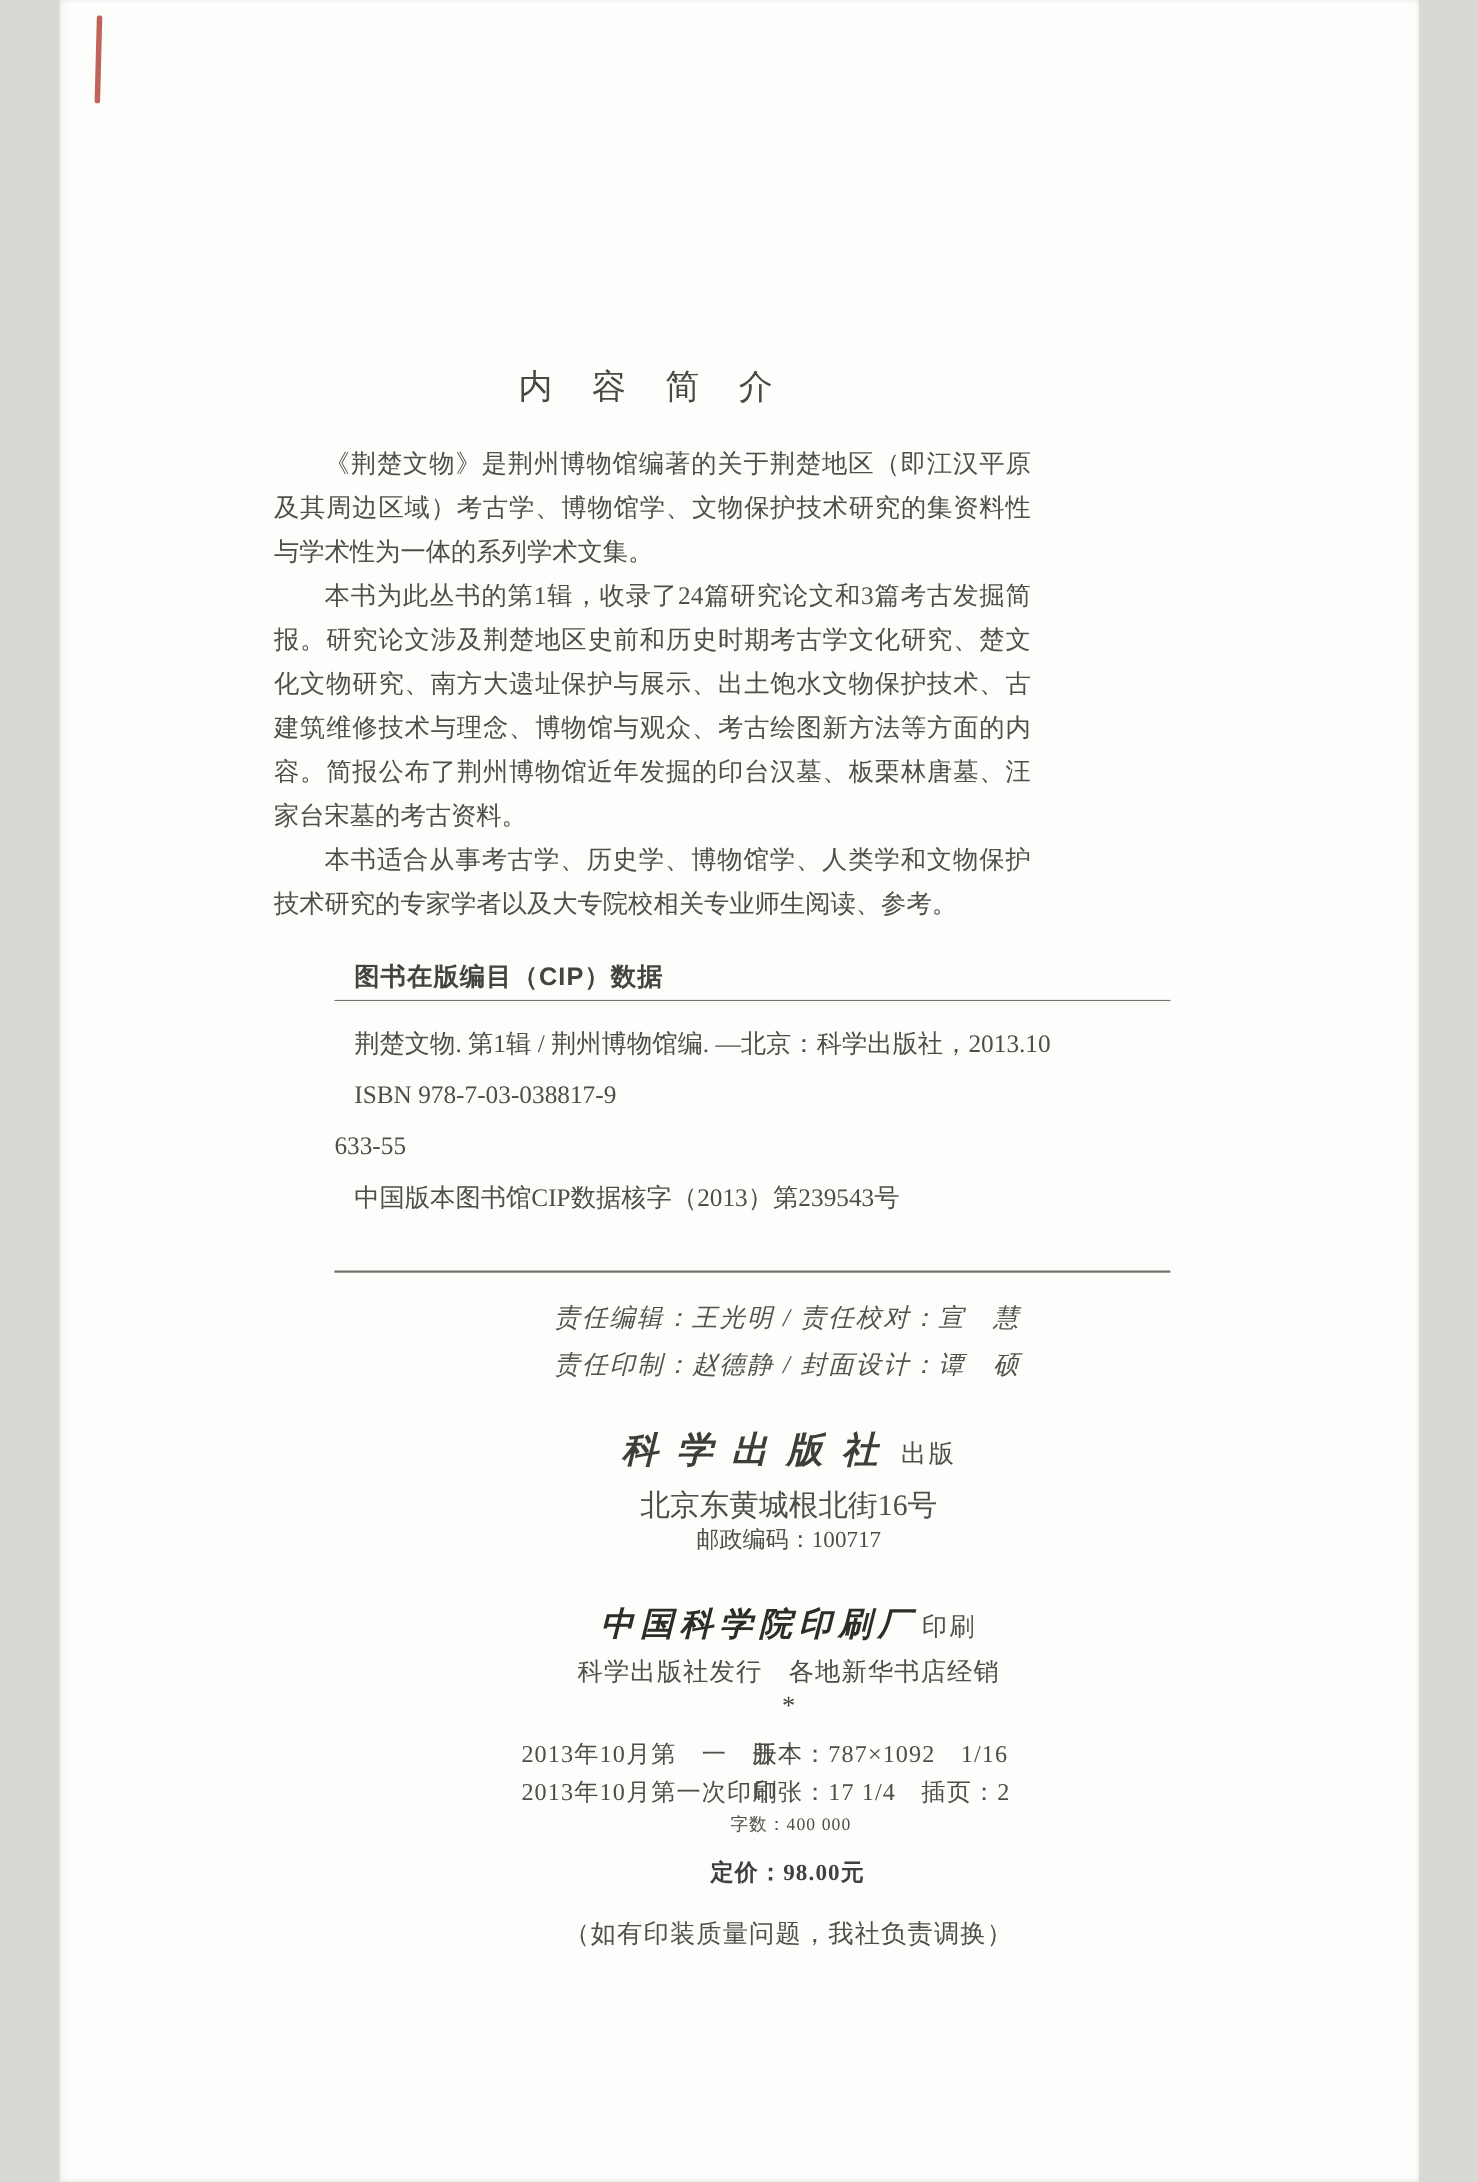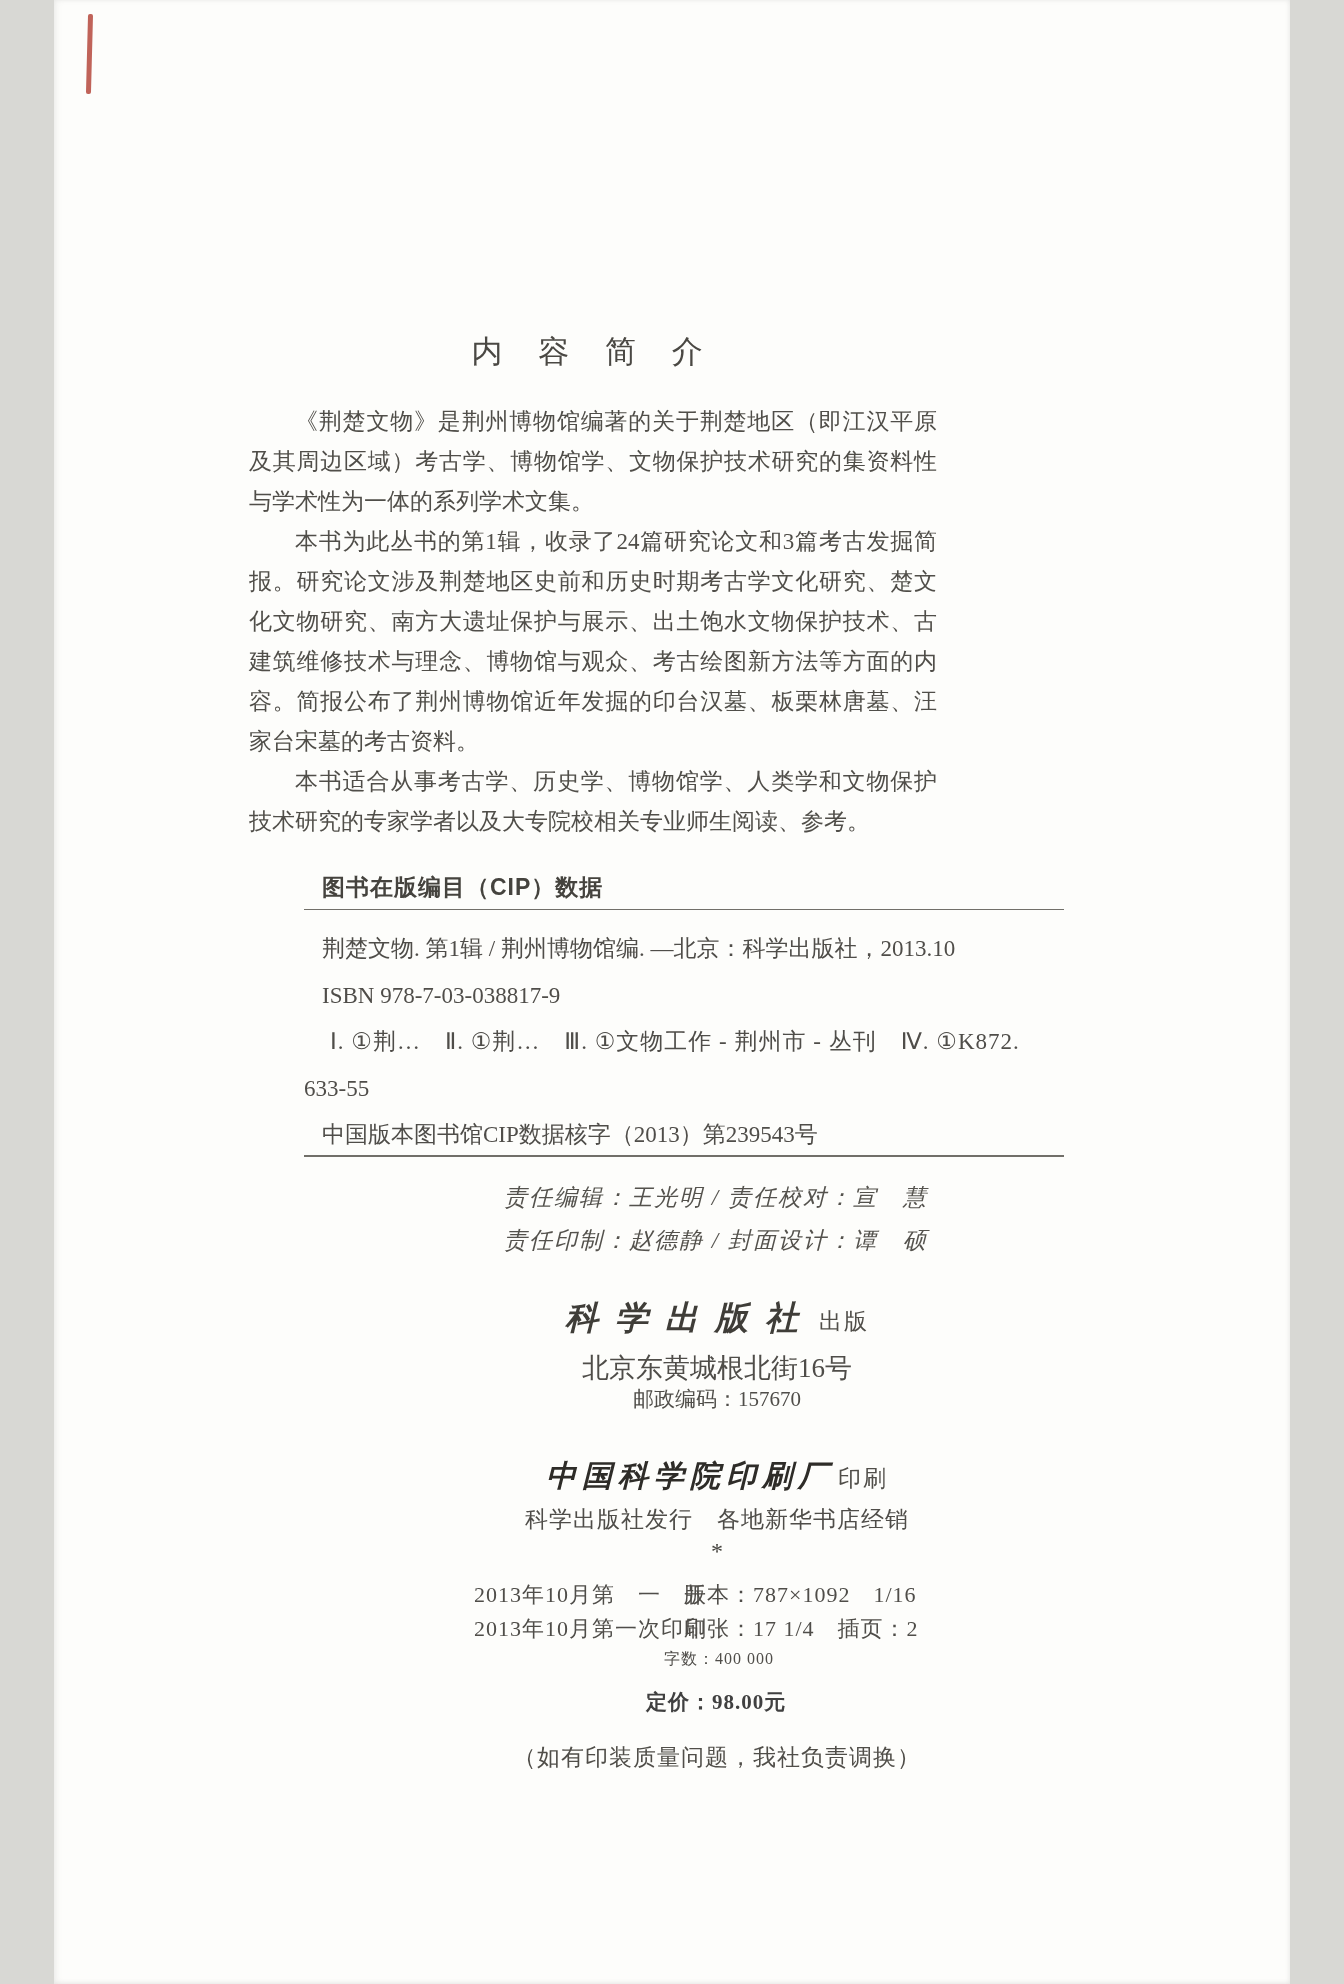--- a/index.html
+++ b/index.html
@@ -130,38 +130,37 @@
     <p>本书为此丛书的第1辑，收录了24篇研究论文和3篇考古发掘简报。研究论文涉及荆楚地区史前和历史时期考古学文化研究、楚文化文物研究、南方大遗址保护与展示、出土饱水文物保护技术、古建筑维修技术与理念、博物馆与观众、考古绘图新方法等方面的内容。简报公布了荆州博物馆近年发掘的印台汉墓、板栗林唐墓、汪家台宋墓的考古资料。</p>
     <p>本书适合从事考古学、历史学、博物馆学、人类学和文物保护技术研究的专家学者以及大专院校相关专业师生阅读、参考。</p>
   </div>
 
   <p class="cip-header">图书在版编目（CIP）数据</p>
   <div class="rule rule-top"></div>
 
   <div class="cip-lines">
     <p>荆楚文物. 第1辑 / 荆州博物馆编. —北京：科学出版社，2013.10</p>
     <p>ISBN 978-7-03-038817-9</p>
-    <p class="cip-class">Ⅰ. ①荆…　Ⅱ. ①荆…　Ⅲ. ①文物工作 - 荆州市 - 丛刊　Ⅳ. ①K872.</p>
     <p class="cip-class-cont">633-55</p>
     <p>中国版本图书馆CIP数据核字（2013）第239543号</p>
   </div>
 
   <div class="rule rule-bottom"></div>
 
   <div class="staff">
     <p>责任编辑：王光明 / 责任校对：宣　慧</p>
     <p>责任印制：赵德静 / 封面设计：谭　硕</p>
   </div>
 
   <p class="pub-line pub-name-line">
     <span class="brush-name">科学出版社</span>
     <span class="pub-suffix">出版</span>
   </p>
   <p class="pub-line pub-address">北京东黄城根北街16号</p>
-  <p class="pub-line pub-postcode">邮政编码：157670</p>
+  <p class="pub-line pub-postcode">邮政编码：100717</p>
   <p class="pub-line printer-line">
     <span class="brush-printer">中国科学院印刷厂</span>
     <span class="pub-suffix">印刷</span>
   </p>
   <p class="pub-line pub-dist">科学出版社发行　各地新华书店经销</p>
   <p class="pub-line pub-star">*</p>
 
   <p class="col-left row1">2013年10月第　一　版</p>
   <p class="col-right row1">开本：787×1092　1/16</p>
   <p class="col-left row2">2013年10月第一次印刷</p>

